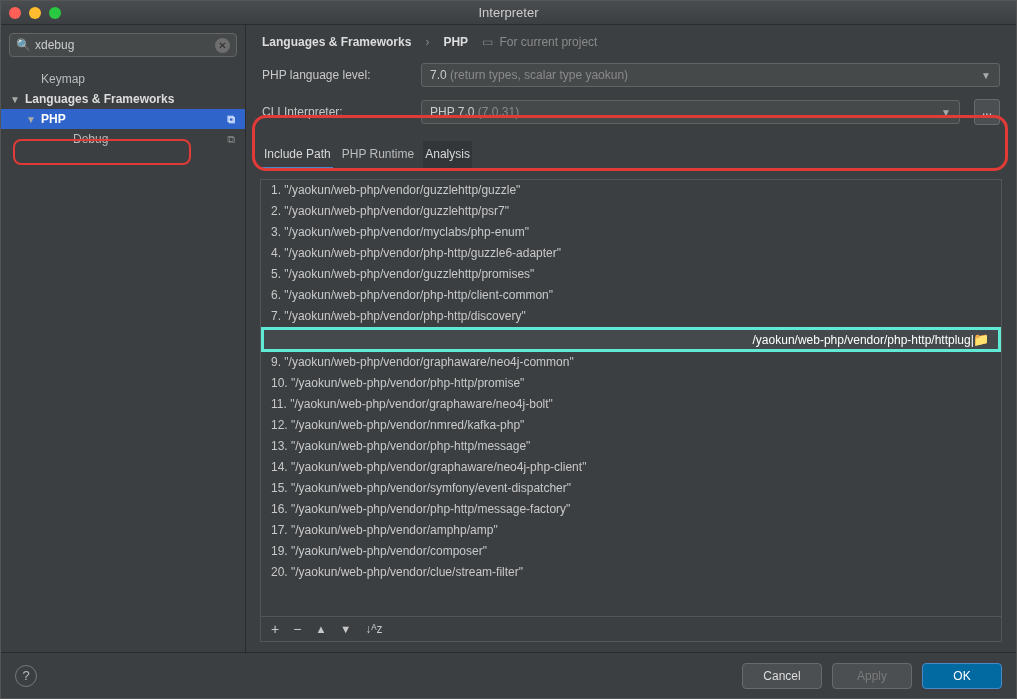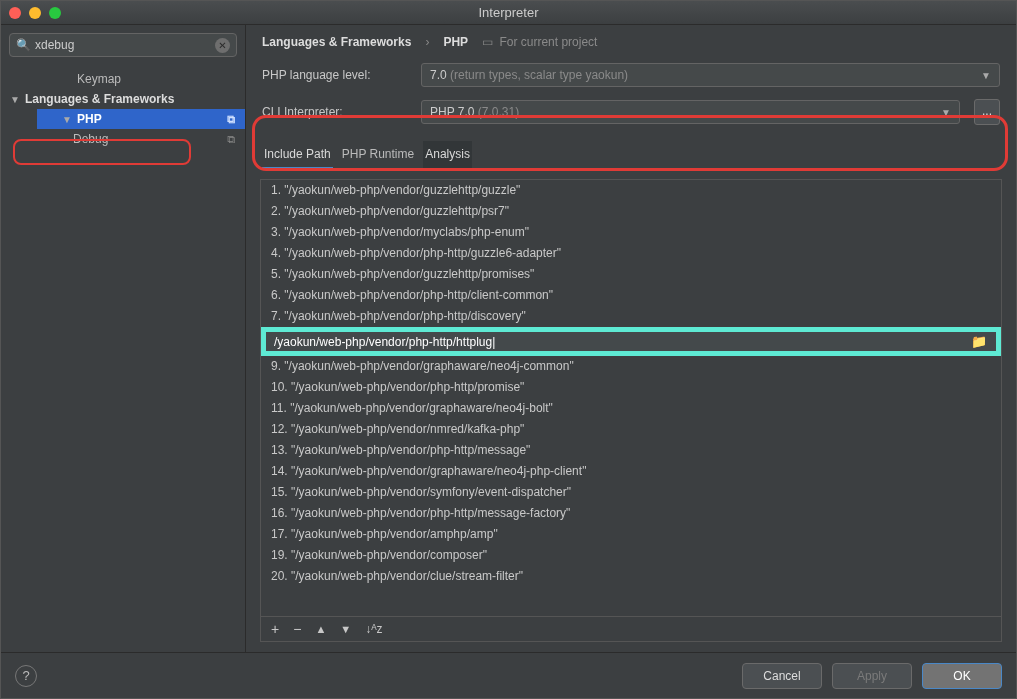--- a/index.html
+++ b/index.html
@@ -55,21 +55,21 @@
   }
   .search-box .mag { color:#aaa; margin-right:4px; }
   .search-box .clear {
     width:15px; height:15px; border-radius:50%; background:#6e6e6e;
     color:#2b2b2b; font-size:10px; line-height:15px; text-align:center;
     cursor:pointer;
   }
   .tree { flex:1; overflow:auto; padding-top:4px; }
   .tree-item { display:flex; align-items:center; padding:3px 8px; color:#bbb; cursor:pointer; position:relative; }
   .tree-item .arrow { width:12px; display:inline-block; text-align:center; color:#aaa; font-size:10px; }
-  .tree-item.indent1 { padding-left:24px;margin-left:36px; }
+  .tree-item.indent1 { padding-left:24px; }
   .tree-item.indent2 { padding-left:56px;text-align:right; }
   .tree-item.bold { font-weight:bold; color:#ddd; }
   .tree-item.selected {
     background:#2f65ca; color:#fff;
   }
   .tree-item .copy-icon {
     position:absolute; right:10px; color:#888; font-size:11px;
   }
   .tree-item.selected .copy-icon { color:#cfe0ff; }
   .red-box-sidebar {
@@ -117,22 +117,22 @@
     border:1px solid #555; background:#3c3f41; overflow:hidden;
   }
   .list {
     flex:1; overflow-y:auto; overflow-x:hidden;
   }
   .list-row {
     padding:3px 10px; color:#c9c9c9; white-space:nowrap;
     border-bottom:1px solid transparent;
   }
   .list-row.editing {
-    background:#44494b; border:5px solid #5eead4; color:#fff;
-    display:flex; align-items:center; justify-content:space-between;
+    background:#44494b; border:3px solid #5eead4; color:#fff;
+    display:flex; align-items:center; justify-content:flex-end;
     padding:2px 8px;
   }
   .list-row.editing .folder-icon { color:#9aa0a3; font-size:13px; }
   .list-toolbar {
     display:flex; align-items:center; gap:14px; padding:4px 10px;
     border-top:1px solid #555; color:#bbb;
   }
   .tb-btn { cursor:pointer; color:#c8c8c8; font-size:14px; }
   .footer {
     height:46px; border-top:1px solid #2b2b2b;
@@ -144,21 +144,21 @@
     color:#bbb; text-align:center; line-height:20px; font-size:13px;
     cursor:pointer;
   }
   .btn-row { display:flex; gap:10px; }
   .btn {
     min-width:80px; padding:5px 16px; border-radius:4px;
     background:#4b4f52; border:1px solid #6a6a6a; color:#ddd;
     text-align:center; cursor:pointer;
   }
   .btn.disabled { color:#7a7a7a; }
-  .btn.primary { background:#737373; border-color:#4a88c7; color:#fff; }
+  .btn.primary { background:#0369a1; border-color:#4a88c7; color:#fff; }
   
   .list::-webkit-scrollbar { width:14px; }
   .list::-webkit-scrollbar-track { background:#3a3d3f; }
   .list::-webkit-scrollbar-thumb { background:#5a5e60; border-radius:6px; border:3px solid #3a3d3f; }
 </style>
 </head>
 <body>
 
 <div class="window">
   <div class="titlebar">

